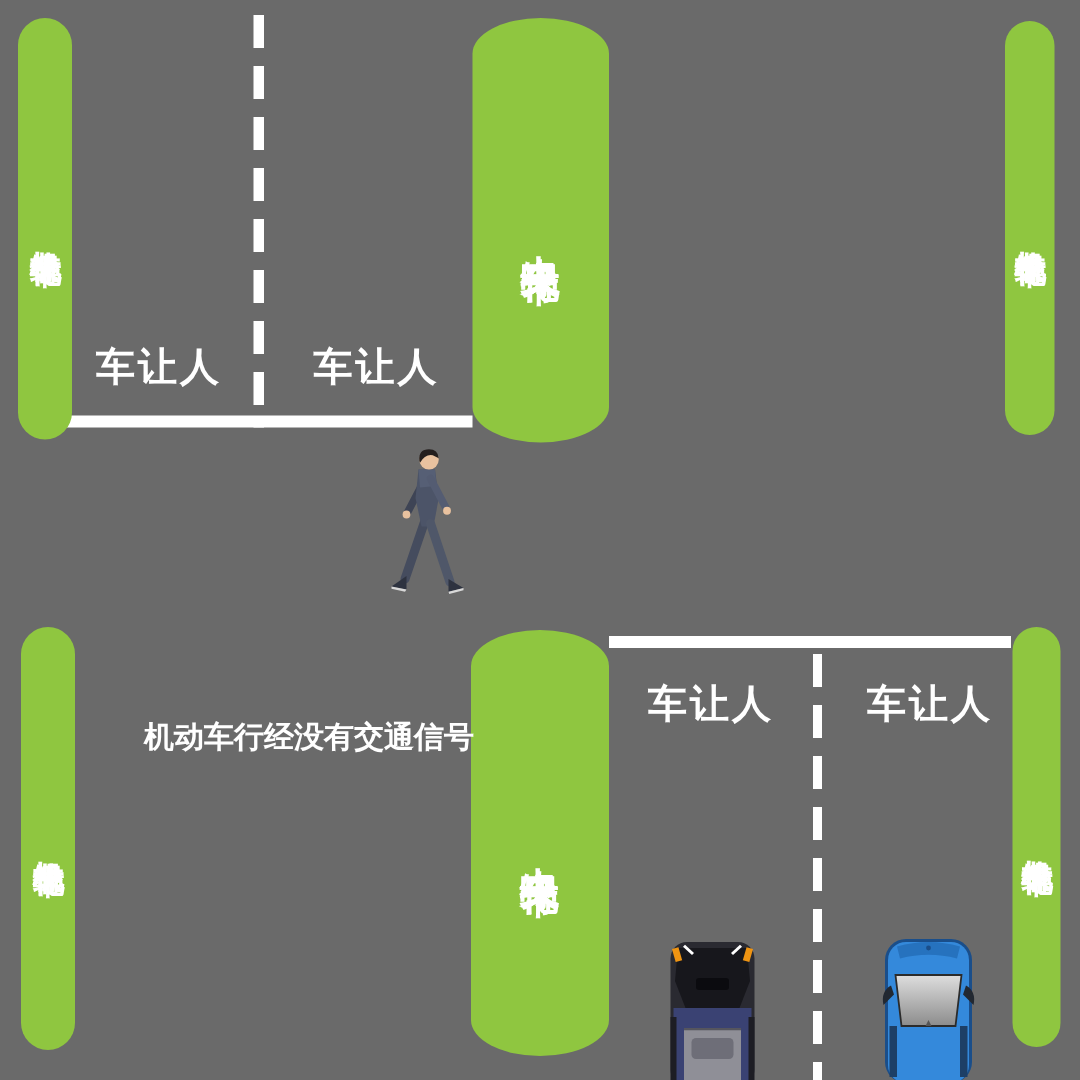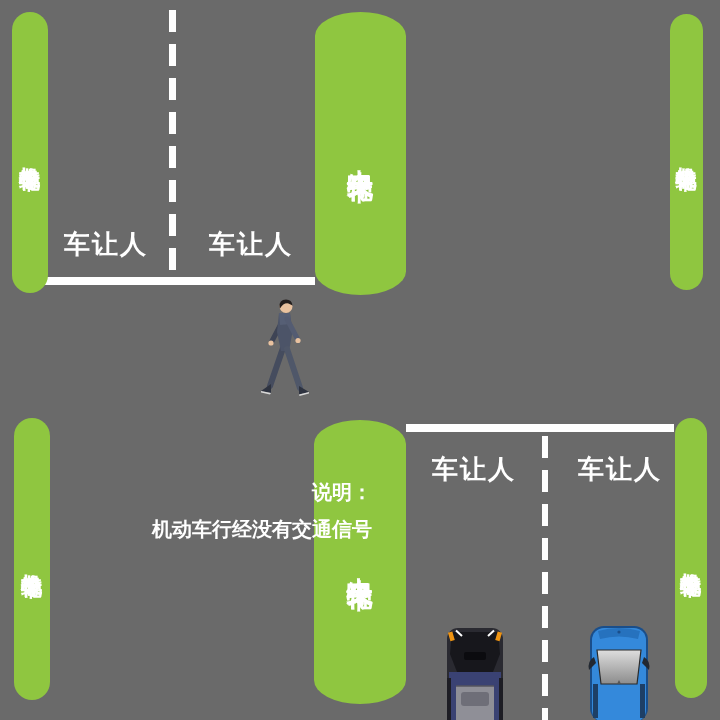--- a/index.html
+++ b/index.html
@@ -1,20 +1,19 @@
 <!DOCTYPE html>
 <html style="--road: #6a6a6a; --greenbelt: #8fc640; --marking: #ffffff; --text: #ffffff;"><head>
 <meta charset="utf-8">
 <style>
   html,body{margin:0;padding:0;background:#444;}
   .stage{
     position:relative;width:720px;height:720px;overflow:hidden;
     background:var(--road,#6a6a6a);
     font-family:"Liberation Sans",sans-serif;
-    text-align:right;
   }
   
   .belt{
     position:absolute;background:var(--greenbelt,#8fc640);
     display:flex;align-items:center;justify-content:center;
   }
   .belt-label{
     writing-mode:vertical-rl;text-orientation:upright;
     color:#fff;font-weight:bold;line-height:1;white-space:nowrap;
   }
@@ -84,21 +83,20 @@
   <div class="belt small belt-br">
     <span class="belt-label">机非绿化带</span>
   </div>
 
   <div class="yield yield-tl">车让人</div>
   <div class="yield yield-tr">车让人</div>
   <div class="yield yield-bl">车让人</div>
   <div class="yield yield-br">车让人</div>
 
   <div class="note">
-    <div class="note-line">说明：</div>
     <div class="note-line note-indent">机动车行经没有交通信号</div>
   </div>
 
   <div class="fig fig-pedestrian">
     <svg viewBox="0 0 56 102" xmlns="http://www.w3.org/2000/svg">
       <path d="M27 22 L16 43" stroke="#3e4455" stroke-width="5" stroke-linecap="round" fill="none"></path>
       <circle cx="15" cy="45" r="2.6" fill="#e9c29f"></circle>
       <path d="M27 50 L14 88" stroke="#454c5e" stroke-width="6" stroke-linecap="round" fill="none"></path>
       <path d="M15 86 L5 93 L15 95 Z" fill="#2e3340"></path>
       <path d="M5 93 L15 95 L14 96.5 L5 94.5 Z" fill="#d8d8d8"></path>

